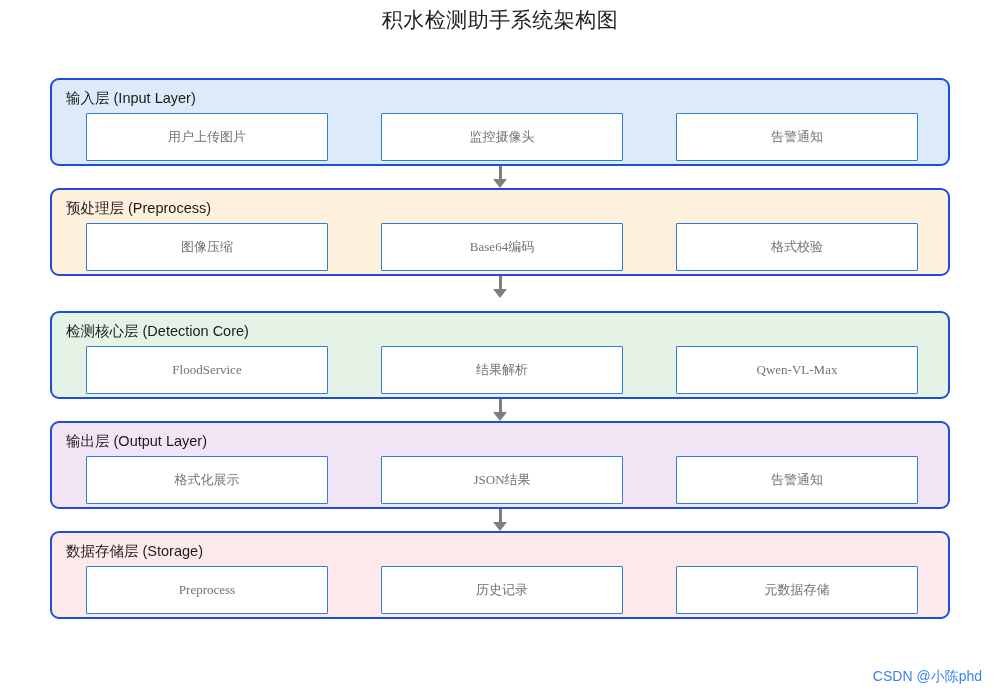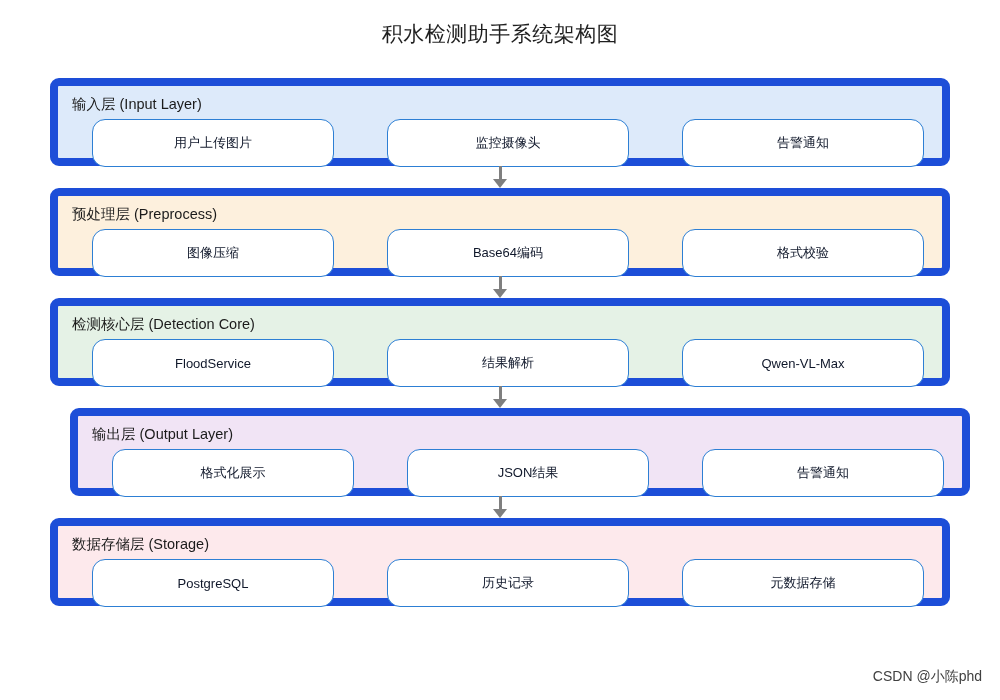--- a/index.html
+++ b/index.html
@@ -15,21 +15,21 @@
   #diagram-root {
     position: relative;
     width: 1000px;
     height: 700px;
     background: #ffffff;
   }
 
   
   .diagram-title {
     position: absolute;
-    top: 20px;
+    top: 6px;
     left: 0;
     width: 1000px;
     text-align: center;
     font-size: 21px;
     color: #1f1f1f;
     letter-spacing: 0.5px;
     white-space: nowrap;
   }
 
   
@@ -41,21 +41,21 @@
   }
 
   .layer-wrap {
     position: relative;
   }
 
   .layer {
     position: relative;
     width: 900px;
     height: 88px;
-    border: 8px solid #1d4ed8;
+    border: 2px solid #1d4ed8;
     border-radius: 9px;
     padding: 6px 0 0 0;
   }
 
   .layer-label {
     position: absolute;
     top: 9px;
     left: 14px;
     font-size: 14.5px;
     color: #1b1b1b;
@@ -71,34 +71,35 @@
     display: flex;
     justify-content: space-between;
     padding: 0 34px;
   }
 
   .node-box {
     width: 242px;
     height: 48px;
     background: #ffffff;
     border: 1.6px solid #2d7fd4;
-    border-radius: 13px;
+    border-radius: 1px;
     display: flex;
     align-items: center;
     justify-content: center;
     font-size: 13px;
-    color: #0f172a;
-    white-space: nowrap;
+    color: #737373;
+    white-space: nowrap;
+    font-family: Liberation Serif, serif;
   }
 
   
   .fill-input     { background: #ddeafa; }
   .fill-preprocess{ background: #fdf0dd; }
-  .fill-detection { background: #e5f2e6; }
-  .fill-output    { background: #f1e4f5; margin-left: 20px; }
+  .fill-detection { background: #e5f2e6; margin-top: 13px; }
+  .fill-output    { background: #f1e4f5; }
   .fill-storage   { background: #fde9ec; text-align: center; }
 
   
   .connector {
     position: relative;
     width: 900px;
     height: 22px;
   }
   .connector .shaft {
     position: absolute;
@@ -118,21 +119,21 @@
     border-right: 7px solid transparent;
     border-top: 9px solid #7f7f7f;
   }
 
   
   .watermark {
     position: absolute;
     right: 18px;
     bottom: 14px;
     font-size: 14px;
-    color: #404040;
+    color: #3b82f6;
     white-space: nowrap;
   }
 </style>
 </head>
 <body>
 
 <div id="diagram-root">
 
   <div class="diagram-title">积水检测助手系统架构图</div>
 
@@ -199,21 +200,21 @@
 
     <div class="connector">
       <div class="shaft"></div>
       <div class="head"></div>
     </div>
 
     <div class="layer-wrap">
       <div class="layer fill-storage">
         <div class="layer-label">数据存储层 (Storage)</div>
         <div class="nodes-row">
-          <div class="node-box">PostgreSQL</div>
+          <div class="node-box">Preprocess</div>
           <div class="node-box">历史记录</div>
           <div class="node-box">元数据存储</div>
         </div>
       </div>
     </div>
 
   </div>
 
   <div class="watermark">CSDN @小陈phd</div>
 

